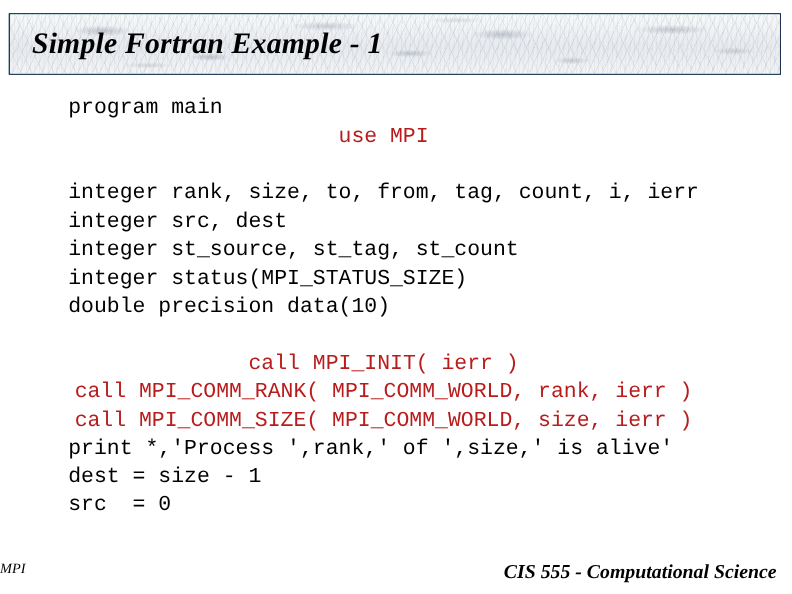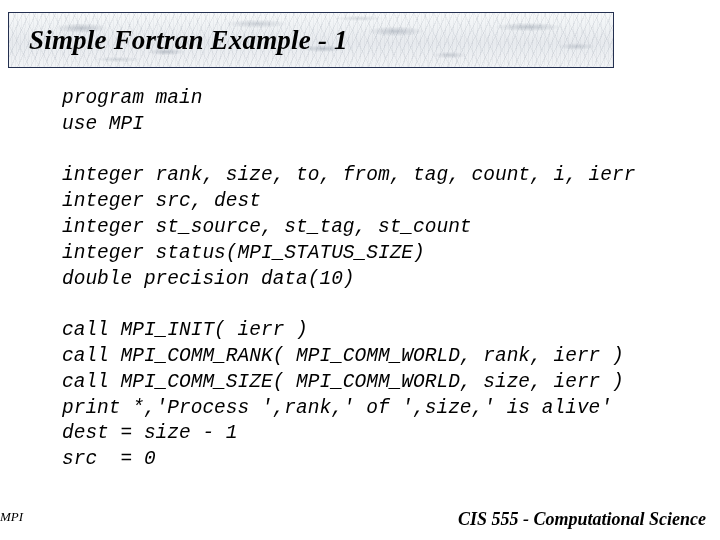--- a/index.html
+++ b/index.html
@@ -13,21 +13,21 @@
     font-family: "Liberation Serif", serif;
     overflow: hidden;
     position: relative;
   }
 
   
   #title-bar {
     position: absolute;
     left: 8px;
     top: 12px;
-    width: 606px;
+    width: 702px;
     height: 56px;
     box-sizing: border-box;
     border: 1px solid #243050;
     overflow: hidden;
     background-color: #0f766e;
   }
   #title-texture {
     position: absolute;
     inset: 0;
     background-color: #eef1f4;
@@ -66,31 +66,31 @@
   #code-block {
     position: absolute;
     left: 62px;
     top: 86px;
     font-family: "Liberation Mono", "DejaVu Sans Mono", monospace;
     font-size: 19.5px;
     line-height: 25.8px;
     white-space: pre;
     color: #000000;
     letter-spacing: 0px;
-    font-style: italic;
   }
   .code-line {
     white-space: pre;
     min-height: 25.8px;
   }
   .code-line.blank {
     height: 25.8px;
   }
   .code-line.red {
-    color: #000000;
+    color: #b91c1c;
+    text-align: center;
   }
   .code-line.black {
     color: #000000;
   }
 
   
   #footer {
     position: absolute;
     left: 0;
     top: 509px;

